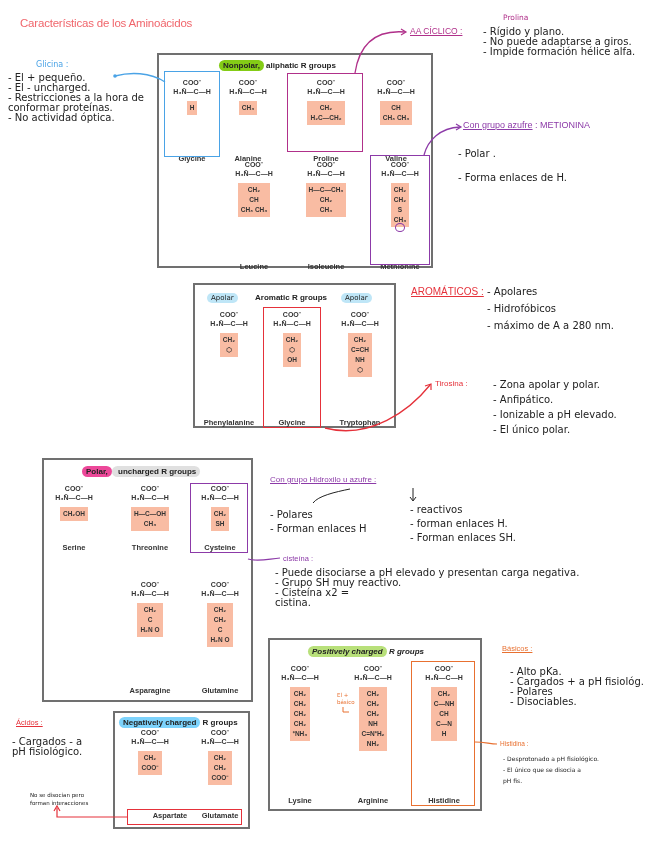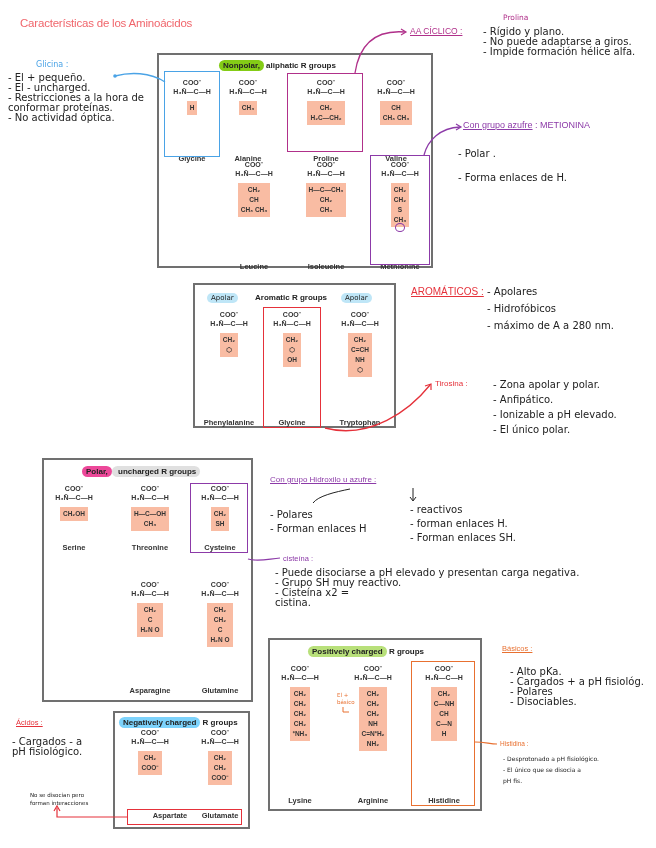--- a/index.html
+++ b/index.html
@@ -163,21 +163,21 @@
 <div class="abs note" style="left:12px;top:737px;">
   <span class="bullet">- Cargados - a</span>
   <span class="bullet">  pH fisiológico.</span>
 </div>
 <div class="abs note" style="left:30px;top:791px;font-size:5.5px;line-height:8px;">
   <span class="bullet">No se disocian pero</span>
   <span class="bullet">forman interacciones</span>
 </div>
 
 <div class="abs panel" style="left:268px;top:638px;width:214px;height:173px;">
-  <div class="ptitle" style="left:38px;top:7px;">
+  <div class="ptitle" style="left:38px;top:7px;font-style:italic;">
     <span class="hl" style="background:#b8e07a;">Positively charged</span><span> R groups</span>
   </div>
 </div>
 <div id="positive-aa">
     <div class="aa" style="left: 270px; top: 664px;"><span class="coo">COO⁻</span><span class="core">H₃N̈—C—H</span><span class="r"><div>CH₂</div><div>CH₂</div><div>CH₂</div><div>CH₂</div><div>⁺NH₃</div></span></div>
     <div class="aname" style="left: 265px; top: 796px;">Lysine</div>
     <div class="aa" style="left: 343px; top: 664px;"><span class="coo">COO⁻</span><span class="core">H₃N̈—C—H</span><span class="r"><div>CH₂</div><div>CH₂</div><div>CH₂</div><div>NH</div><div>C=N⁺H₂</div><div>NH₂</div></span></div>
     <div class="aname" style="left: 338px; top: 796px;">Arginine</div>
     <div class="aa" style="left: 414px; top: 664px;"><span class="coo">COO⁻</span><span class="core">H₃N̈—C—H</span><span class="r"><div>CH₂</div><div>C—NH</div><div>CH</div><div>C—N</div><div>H</div></span></div>
     <div class="aname" style="left: 409px; top: 796px;">Histidine</div>

